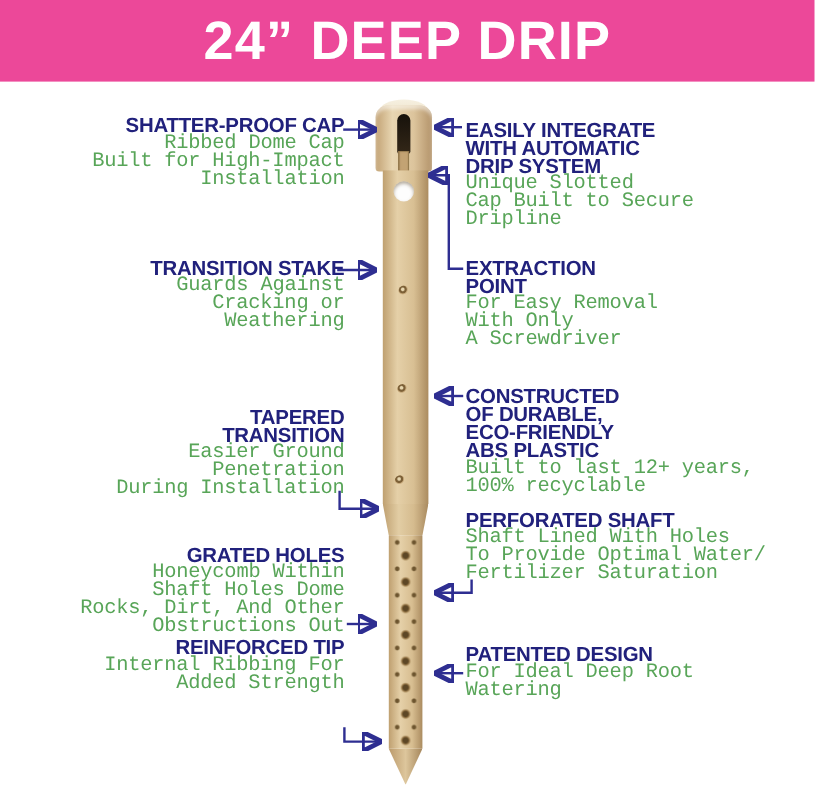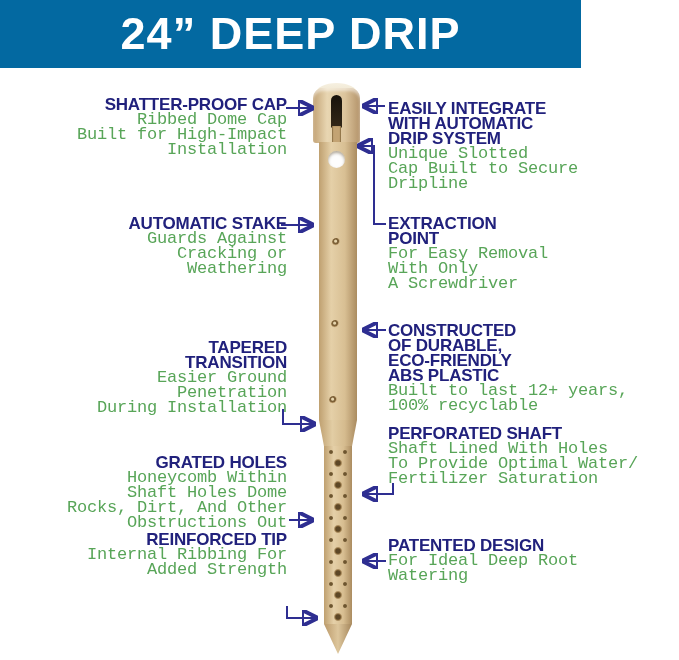--- a/index.html
+++ b/index.html
@@ -1,19 +1,19 @@
 <!DOCTYPE html>
 <html><head>
 <meta charset="utf-8">
 <style>
   html,body{margin:0;padding:0;background:#ffffff;}
   .canvas{position:relative;width:679px;height:660px;overflow:hidden;background:#ffffff;
           font-family:"Liberation Sans",sans-serif;}
   
-  .banner{position:absolute;left:0;top:0;width:581px;height:68px;background:#0369a1;
+  .banner{position:absolute;left:0;top:0;width:679px;height:68px;background:#ec4899;
           display:flex;align-items:center;justify-content:center;}
   .banner h1{margin:0;color:#ffffff;font-size:45px;font-weight:700;letter-spacing:1px;}
   
   .ann{position:absolute;line-height:15px;font-size:17px;letter-spacing:-0.2px;}
   .ann .t{color:#21217c;font-weight:700;}
   .ann .d{color:#58a558;font-weight:400;font-family:Liberation Mono, monospace;}
   .ann.left{right:392px;width:250px;text-align:right;}
   .ann.right{left:388px;width:280px;text-align:left;}
   .la1{top:97px;}  .la2{top:216px;} .la3{top:340px;} .la4{top:455px;} .la5{top:532px;}
   .ra1{top:101px;} .ra2{top:216px;} .ra3{top:323px;} .ra4{top:426px;} .ra5{top:538px;}
@@ -95,21 +95,21 @@
   </svg>
 
   <div class="ann left la1">
     <div class="t">SHATTER-PROOF CAP</div>
     <div class="d">Ribbed Dome Cap</div>
     <div class="d">Built for High-Impact</div>
     <div class="d">Installation</div>
   </div>
 
   <div class="ann left la2">
-    <div class="t">AUTOMATIC STAKE</div>
+    <div class="t">TRANSITION STAKE</div>
     <div class="d">Guards Against</div>
     <div class="d">Cracking or</div>
     <div class="d">Weathering</div>
   </div>
 
   <div class="ann left la3">
     <div class="t">TAPERED</div>
     <div class="t">TRANSITION</div>
     <div class="d">Easier Ground</div>
     <div class="d">Penetration</div>

